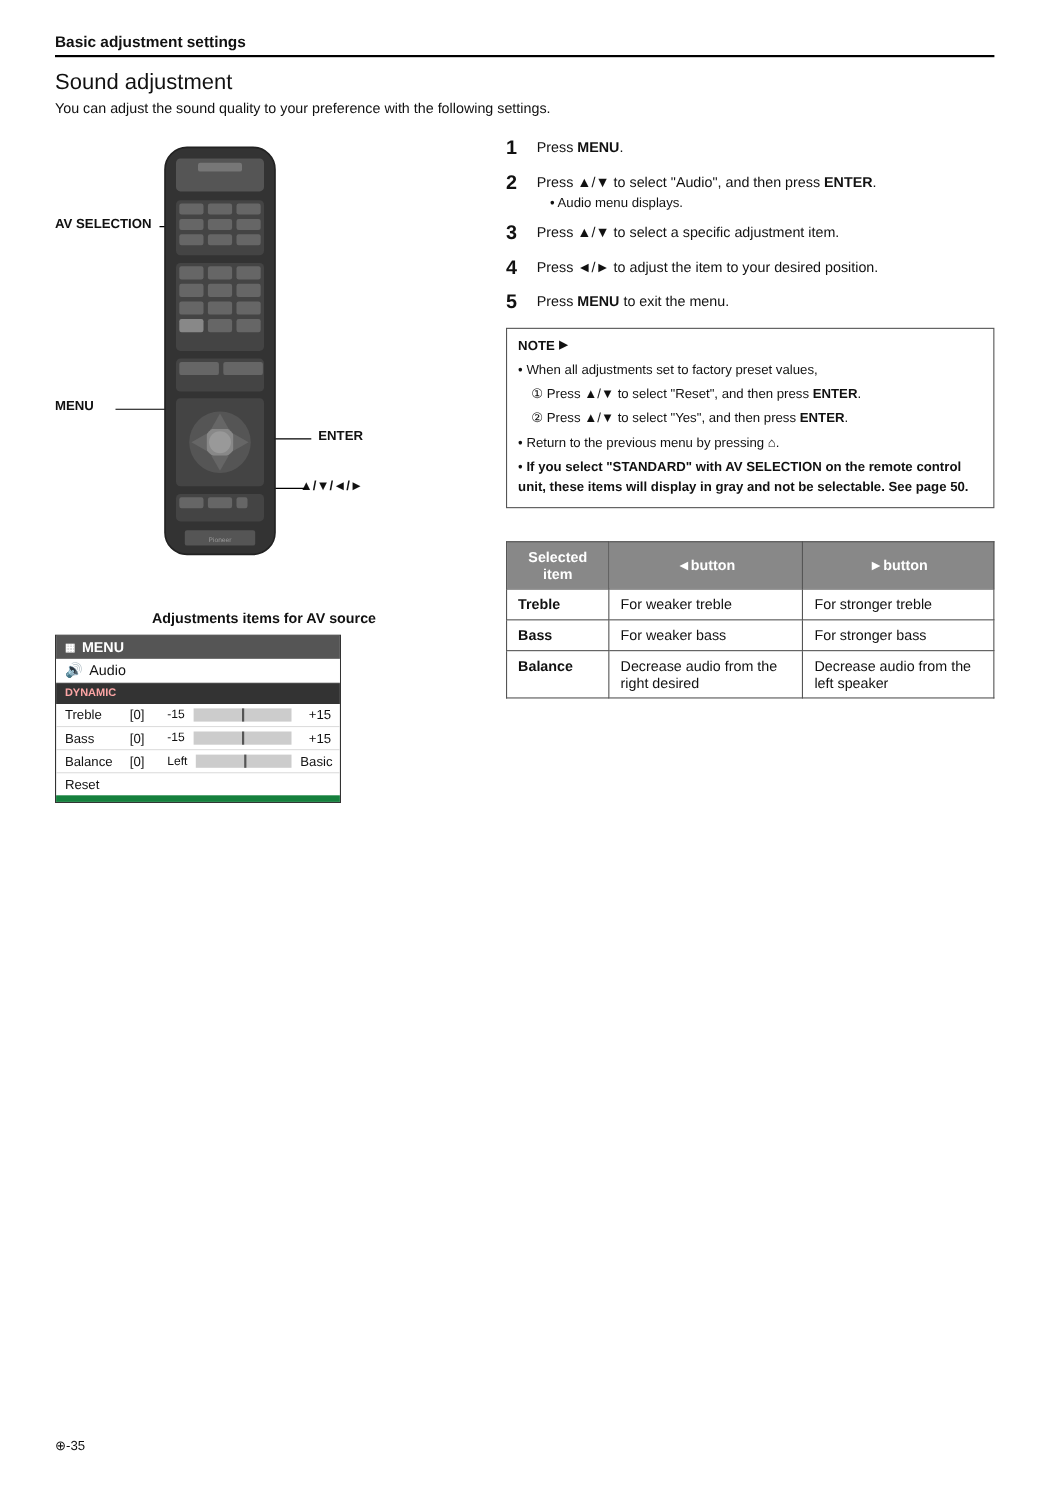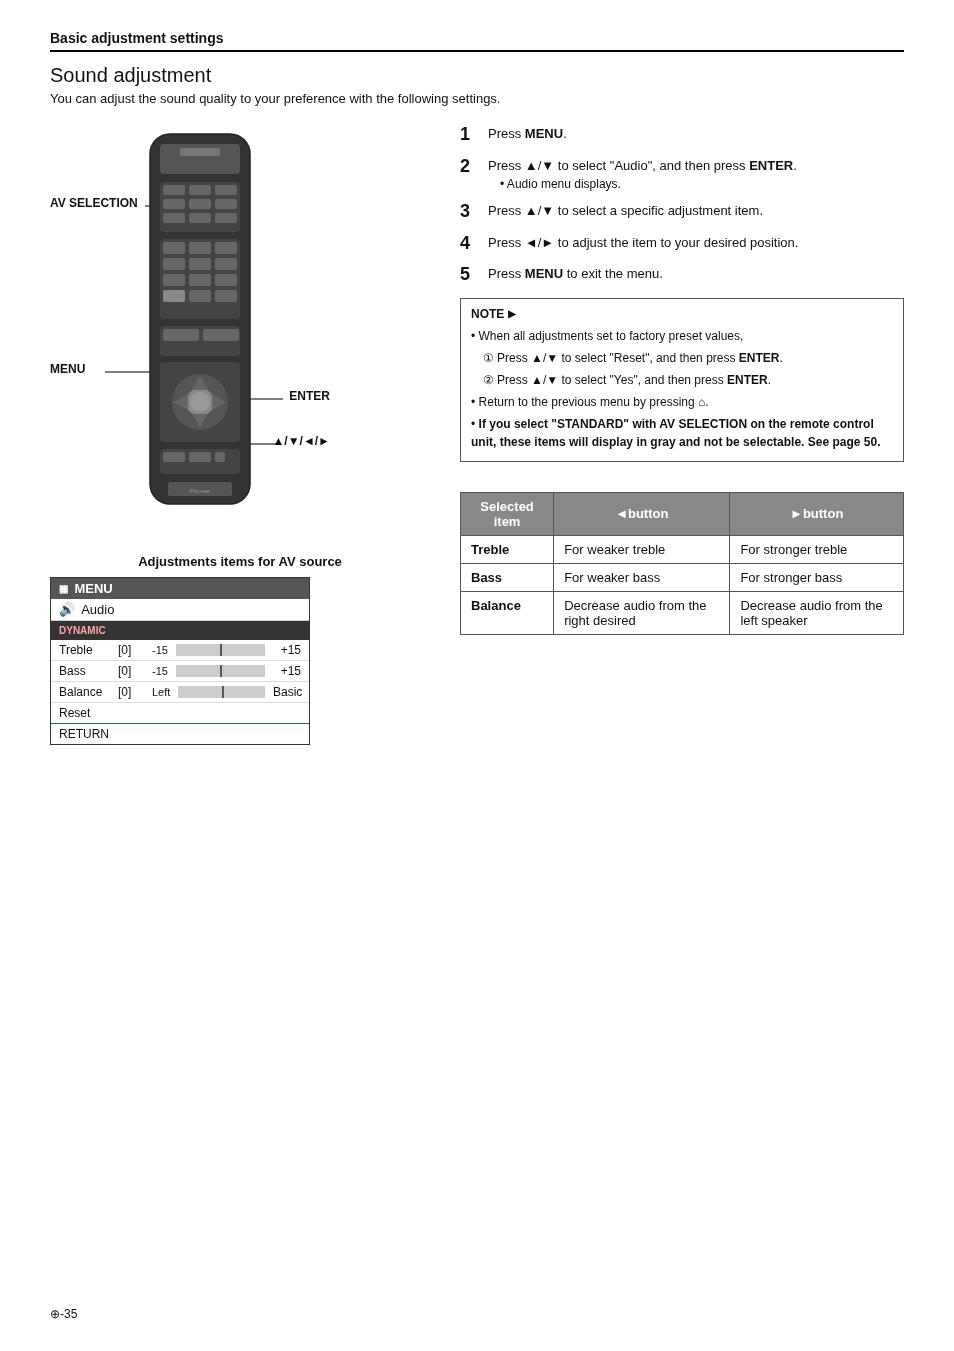--- a/index.html
+++ b/index.html
@@ -165,21 +165,21 @@
       height: 100%;
       background: #555;
     }
     .menu-row-max {
       width: 28px;
       text-align: right;
     }
     .menu-reset-row {
       padding: 3px 8px;
       font-size: 12px;
-      border-bottom: 1px solid #15803d;
+      border-bottom: 6px solid #15803d;
     }
     .menu-return-row {
       padding: 3px 8px;
       font-size: 12px;
     }
     
     .adj-table {
       border-collapse: collapse;
       width: 100%;
       margin-top: 30px;
@@ -353,23 +353,20 @@
           <span class="menu-row-label">Balance</span>
           <span class="menu-row-val">[0]</span>
           <span style="font-size:11px;">Left</span>
           <div class="menu-slider">
             <div class="menu-slider-indicator"></div>
           </div>
           <span class="menu-row-max">Basic</span>
         </div>
         <div class="menu-reset-row">
           <span>Reset</span>
-        </div>
-        <div class="menu-return-row">
-          <span>RETURN</span>
         </div>
       </div>
 
     </div>
 
     <div class="right-column">
 
       <ol class="steps">
         <li class="step">
           <span class="step-num">1</span>

